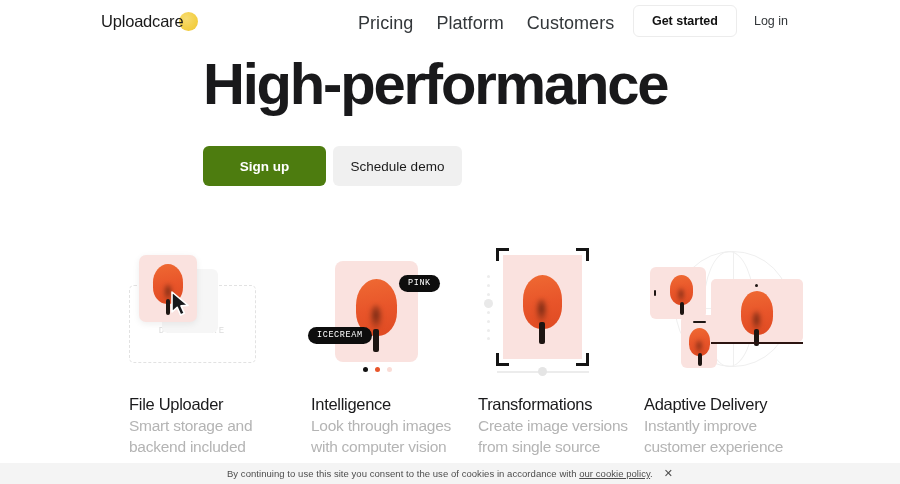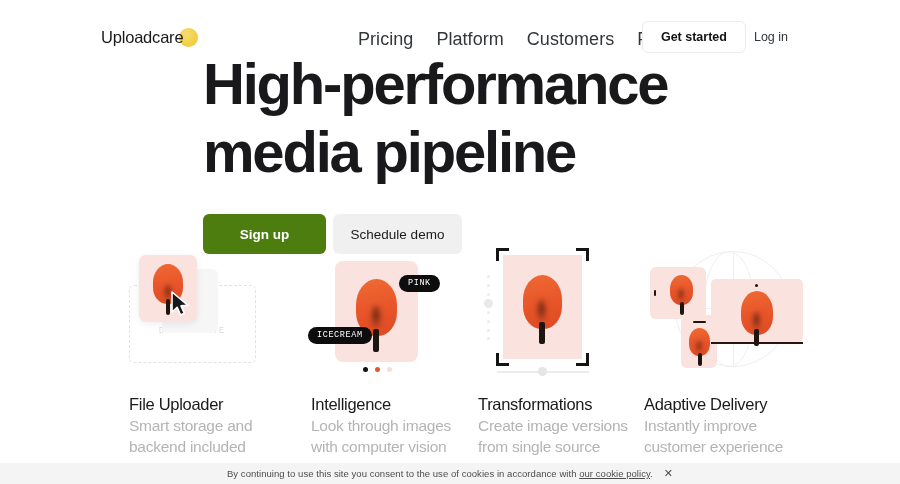--- a/index.html
+++ b/index.html
@@ -7,21 +7,21 @@
     width: 900px; height: 484px;
     background: #ffffff;
     font-family: "Liberation Sans", sans-serif;
     overflow: hidden;
   }
   .page { position: relative; width: 900px; height: 484px; background: #fff; }
 
   
   .header {
     position: absolute; top: 0; left: 0; width: 900px; height: 42px;
-    display: flex; align-items: center; margin-top: 16px;
+    display: flex; align-items: center;
   }
   .brand {
     position: absolute; left: 101px; top: 10px;
     display: flex; align-items: center; height: 22px;
   }
   .brand-text {
     font-size: 16.5px; letter-spacing: -0.2px; color: #1a1a1a;
     font-weight: 400; position: relative; z-index: 2;
   }
   .brand-dot {
@@ -32,21 +32,21 @@
   .nav {
     position: absolute; left: 358px; top: 13px;
     display: flex; gap: 23px; align-items: center;
   }
   .nav-link {
     font-size: 18px; color: #33373a; letter-spacing: 0.05px;
     cursor: pointer; white-space: nowrap;
   }
   .header-right {
     position: absolute; right: 104px; top: 5px;
-    display: flex; align-items: center; 
+    display: flex; align-items: center; gap: 9px;
   }
   .btn-get-started {
     height: 32px; padding: 0 18px; border-radius: 6px;
     border: 1px solid #ececec; background: #fff;
     display: flex; align-items: center; justify-content: center;
     font-size: 12.5px; font-weight: 700; color: #111; cursor: pointer;
     font-family: "Liberation Sans", sans-serif;
   }
   .link-login {
     font-size: 12.5px; color: #33373a; padding: 0 8px; cursor: pointer;
@@ -228,21 +228,20 @@
 
     <div class="header-right">
       <button class="btn-get-started">Get started</button>
       <span class="link-login">Log in</span>
     </div>
   </div>
 
   <div class="hero">
     <h1>
       <span class="l1">High-performance</span>
-      <span class="l2">media pipeline</span>
     </h1>
     <div class="cta-row">
       <button class="btn-signup">Sign up</button>
       <button class="btn-demo">Schedule demo</button>
     </div>
   </div>
 
   <div class="features">
 
     <div class="feature f1">

